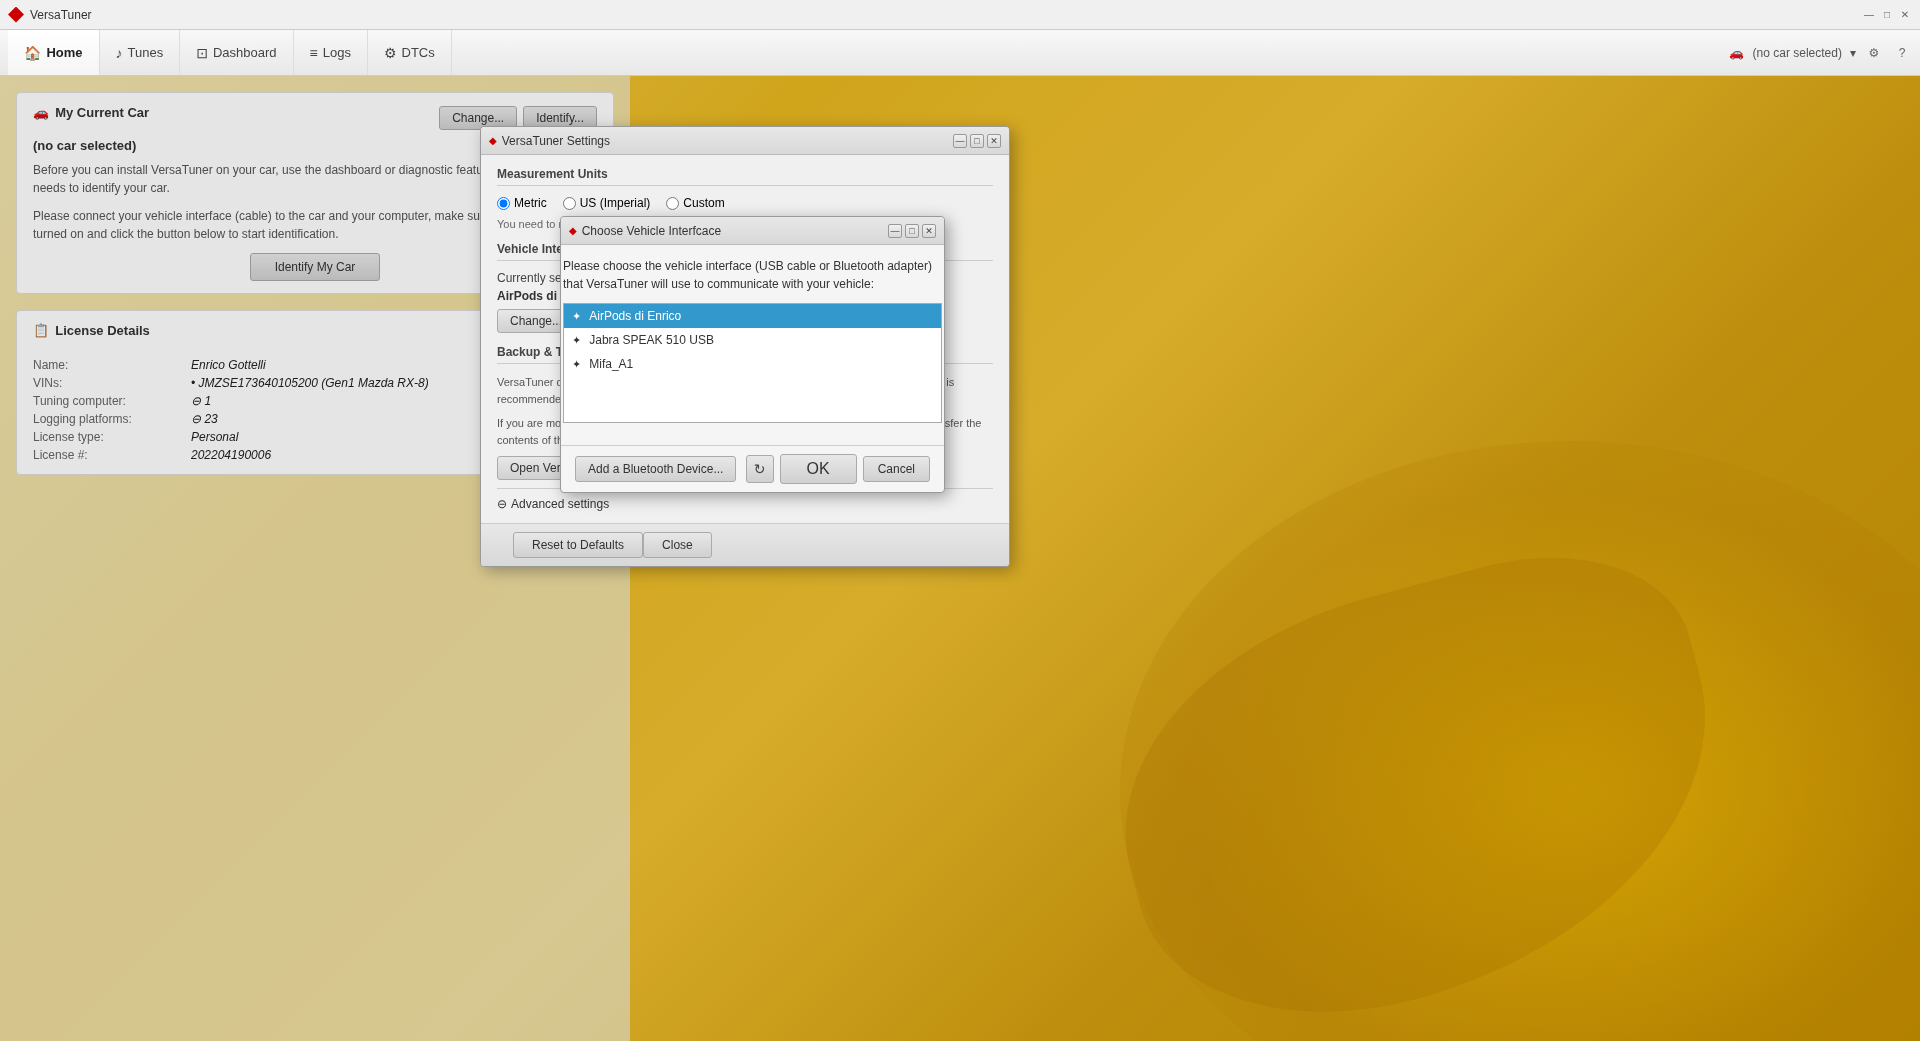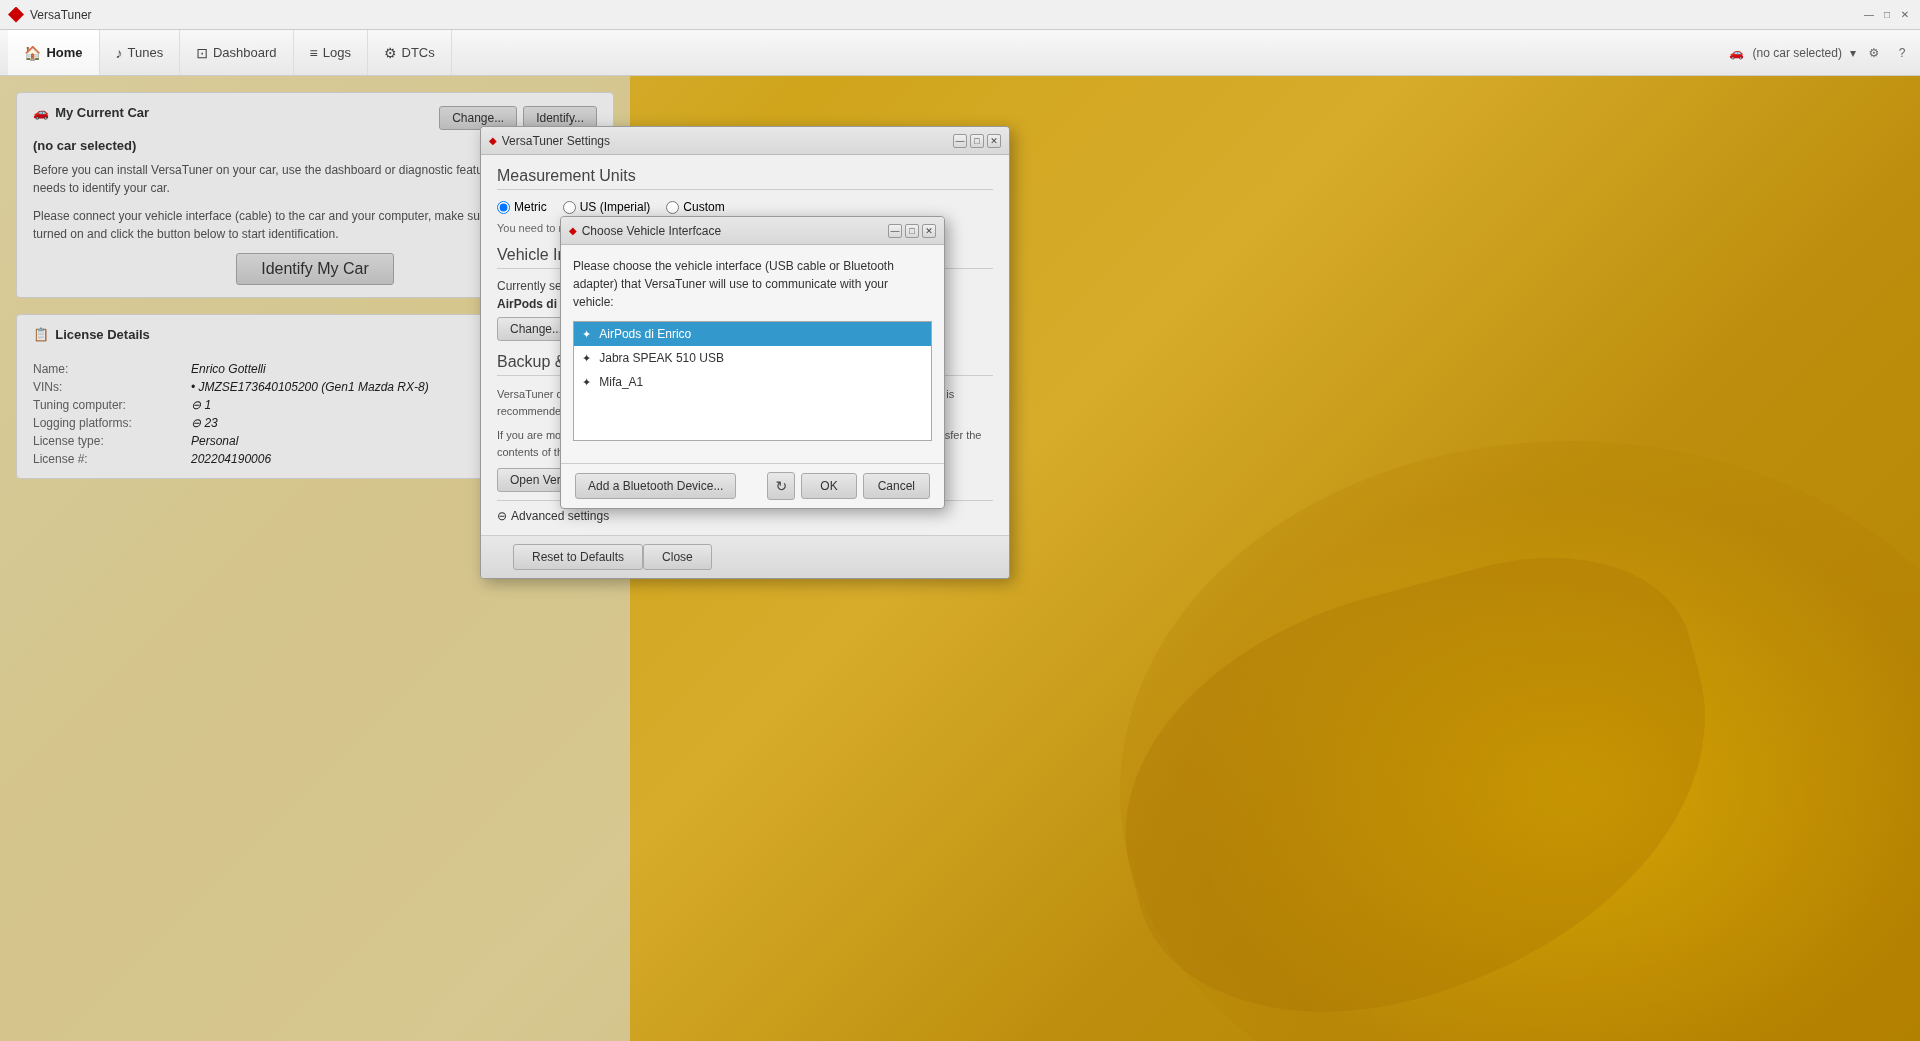--- a/index.html
+++ b/index.html
@@ -216,21 +216,21 @@
       font-size: 12px;
       color: #555;
       line-height: 1.5;
       margin-bottom: 10px;
     }
     .btn-identify {
       background: linear-gradient(to bottom, #e8e8e8, #d0d0d0);
       border: 1px solid #aaa;
       border-radius: 3px;
       padding: 6px 24px;
-      font-size: 16px;
+      font-size: 12px;
       cursor: pointer;
       color: #333;
       display: block;
       margin: 0 auto;
     }
 
     
     .license-card { }
     .license-table {
       display: grid;
@@ -312,22 +312,22 @@
       font-size: 9px;
       display: flex;
       align-items: center;
       justify-content: center;
       color: #444;
     }
     .dialog-body {
       padding: 12px 16px;
     }
     .section-title {
-      font-size: 16px;
-      font-weight: normal;
+      font-size: 12px;
+      font-weight: bold;
       color: #444;
       border-bottom: 1px solid #ccc;
       padding-bottom: 4px;
       margin-bottom: 10px;
     }
     .radio-group {
       display: flex;
       gap: 16px;
       margin-bottom: 8px;
     }
@@ -406,21 +406,21 @@
       left: 560px;
       width: 385px;
       background: #f5f5f5;
       border: 1px solid #999;
       border-radius: 4px;
       box-shadow: 4px 4px 16px rgba(0,0,0,0.35);
       z-index: 30;
       font-size: 12px;
     }
     .vehicle-body {
-      padding: 12px 12px;
+      padding: 12px 2px;
     }
     .vehicle-desc {
       font-size: 12px;
       color: #333;
       line-height: 1.5;
       margin-bottom: 10px;
     }
     .device-list {
       background: #fff;
       border: 1px solid #aaa;
@@ -471,22 +471,22 @@
       font-size: 14px;
       display: flex;
       align-items: center;
       justify-content: center;
       color: #444;
     }
     .btn-ok {
       background: linear-gradient(to bottom, #e8e8e8, #d0d0d0);
       border: 1px solid #aaa;
       border-radius: 3px;
-      padding: 5px 18px;
-      font-size: 12px;
+      padding: 5px 26px;
+      font-size: 16px;
       cursor: pointer;
       color: #333;
     }
     .btn-cancel {
       background: linear-gradient(to bottom, #e8e8e8, #d0d0d0);
       border: 1px solid #aaa;
       border-radius: 3px;
       padding: 5px 14px;
       font-size: 12px;
       cursor: pointer;

